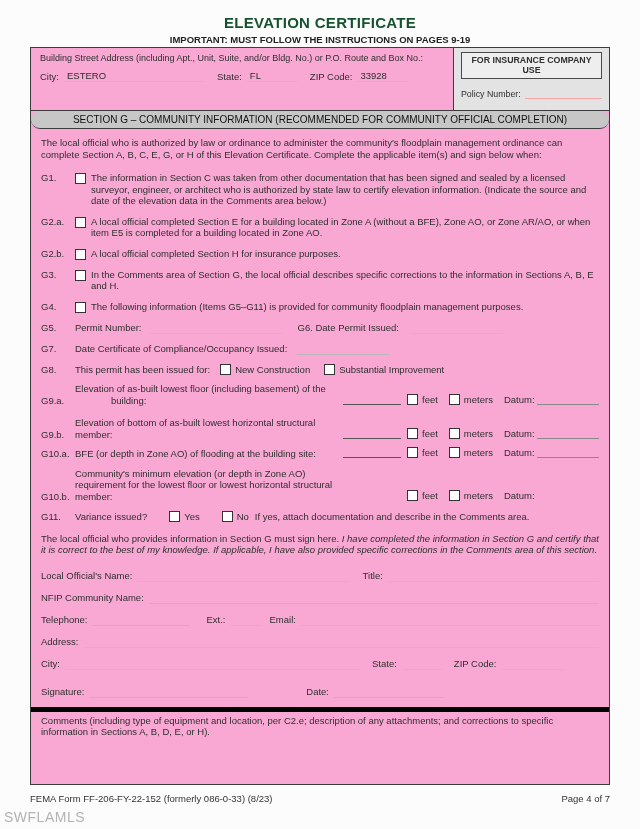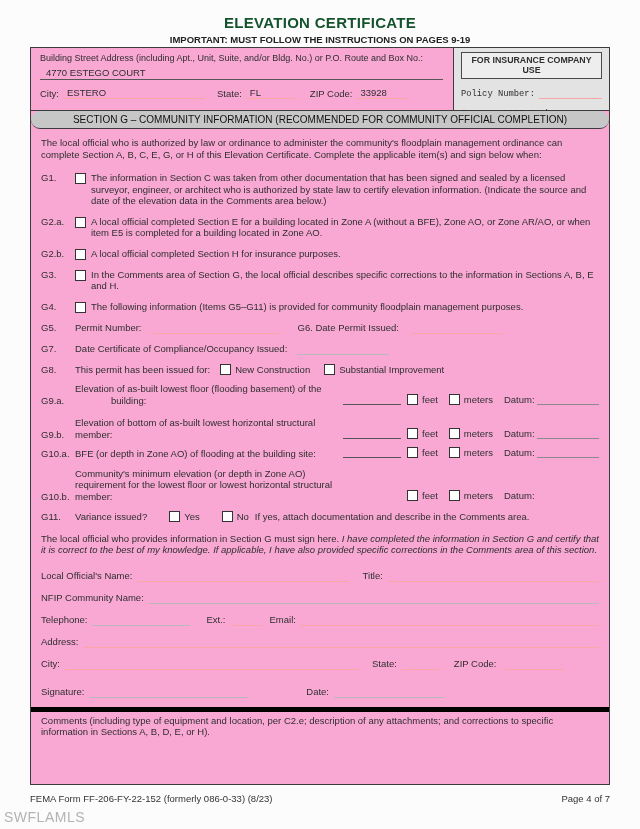--- a/index.html
+++ b/index.html
@@ -20,21 +20,21 @@
   .addr-left{flex:1;padding:5px 10px 3px 9px;display:flex;flex-direction:column;}
   .addr-street-label{font-size:9px;}
   .addr-street-line{margin-top:4px;border-bottom:1px solid #555;padding:0 0 1px 6px;font-size:9.5px;}
   .addr-city-row{display:flex;align-items:flex-end;margin-top:7px;}
   .fld-label{flex:none;padding-right:4px;}
   .ul{border-bottom:1px solid #fca5a5;height:12px;display:inline-block;box-sizing:border-box;padding-left:4px;}
   .ul.lite{border-bottom-color:#b9b9b9;}
   .grow{flex:1;}
   .ins-box{width:156px;border-left:1.5px solid #3c3c3c;background:#e3e3e3;padding:4px 7px 0 7px;box-sizing:border-box;}
   .ins-head{border:1.2px solid #4a4a4a;background:#eeeeee;text-align:center;font-weight:bold;font-size:8.8px;padding:2px 0 3px 0;}
-  .ins-line{display:flex;align-items:flex-end;margin-top:8px;font-size:8.8px;font-family:Liberation Mono, monospace;}
+  .ins-line{display:flex;align-items:flex-end;margin-top:8px;font-size:8.8px;}
   
   .secbar{flex:none;height:17px;background:#c7c7c7;border-bottom:1.2px solid #3c3c3c;
     text-align:center;font-weight:normal;font-size:10px;line-height:17px;color:#111;border-radius:9px;}
   
   .fbody{flex:1;padding:7px 10px 0 10px;display:flex;flex-direction:column;box-sizing:border-box;line-height:11.5px;}
   .intro{margin-top:1px;}
   .item{display:flex;margin-top:9px;}
   .gnum{width:34px;flex:none;}
   .cb{width:9px;height:9px;border:1.1px solid #333;flex:none;margin:1px 5px 0 0;background:#fff;}
   .cbi{display:inline-block;width:9px;height:9px;border:1.1px solid #333;background:#fff;vertical-align:-1px;margin-right:4px;}
@@ -66,21 +66,20 @@
 <body>
 
 <div class="page-title">ELEVATION CERTIFICATE</div>
 <div class="page-sub">IMPORTANT: MUST FOLLOW THE INSTRUCTIONS ON PAGES 9-19</div>
 
 <div class="formbox">
 
   <div class="addr-row">
     <div class="addr-left">
       <div class="addr-street-label">Building Street Address (including Apt., Unit, Suite, and/or Bldg. No.) or P.O. Route and Box No.:</div>
-      <div class="addr-street-line">4770 ESTEGO COURT</div>
       <div class="addr-city-row">
         <span class="fld-label">City:</span>
         <span class="ul" style="width:142px">ESTERO</span>
         <span class="fld-label" style="margin-left:12px">State:</span>
         <span class="ul" style="width:52px">FL</span>
         <span class="fld-label" style="margin-left:12px">ZIP Code:</span>
         <span class="ul" style="width:52px">33928</span>
       </div>
     </div>
     <div class="ins-box">
@@ -151,21 +150,21 @@
       <span>This permit has been issued for:</span>
       <span class="cbi" style="margin-left:10px"></span>
       <span>New Construction</span>
       <span class="cbi" style="margin-left:14px"></span>
       <span>Substantial Improvement</span>
     </div>
 
     <div class="elev">
       <span class="gnum">G9.a.</span>
       <span class="eleft">
-        <div>Elevation of as-built lowest floor (flooding basement) of the</div>
+        <div>Elevation of as-built lowest floor (including basement) of the</div>
         <div class="ind">building:</div>
       </span>
       <span class="eright">
         <span class="vline"></span>
         <span class="unit">
             <span class="cbi"></span>
             <span>feet</span>
           </span>
         <span class="unit">
             <span class="cbi"></span>

